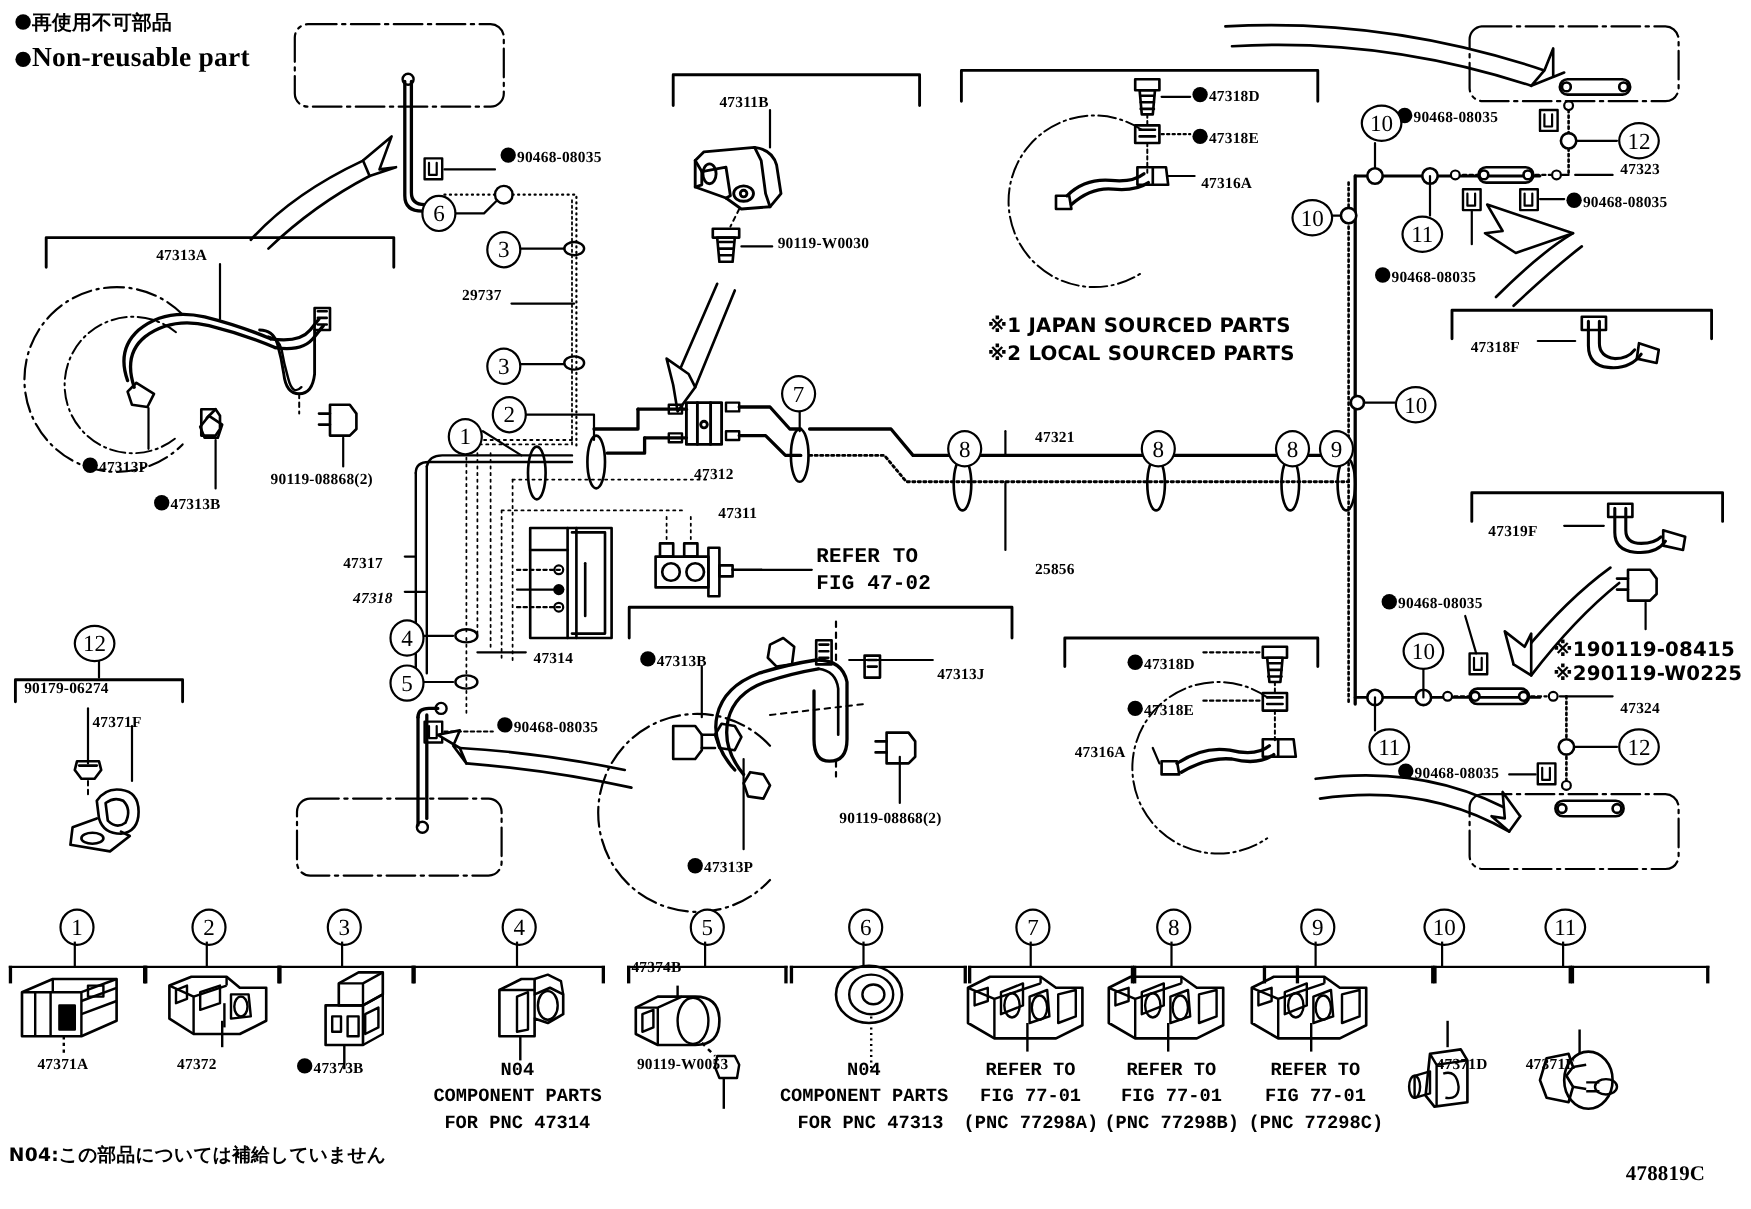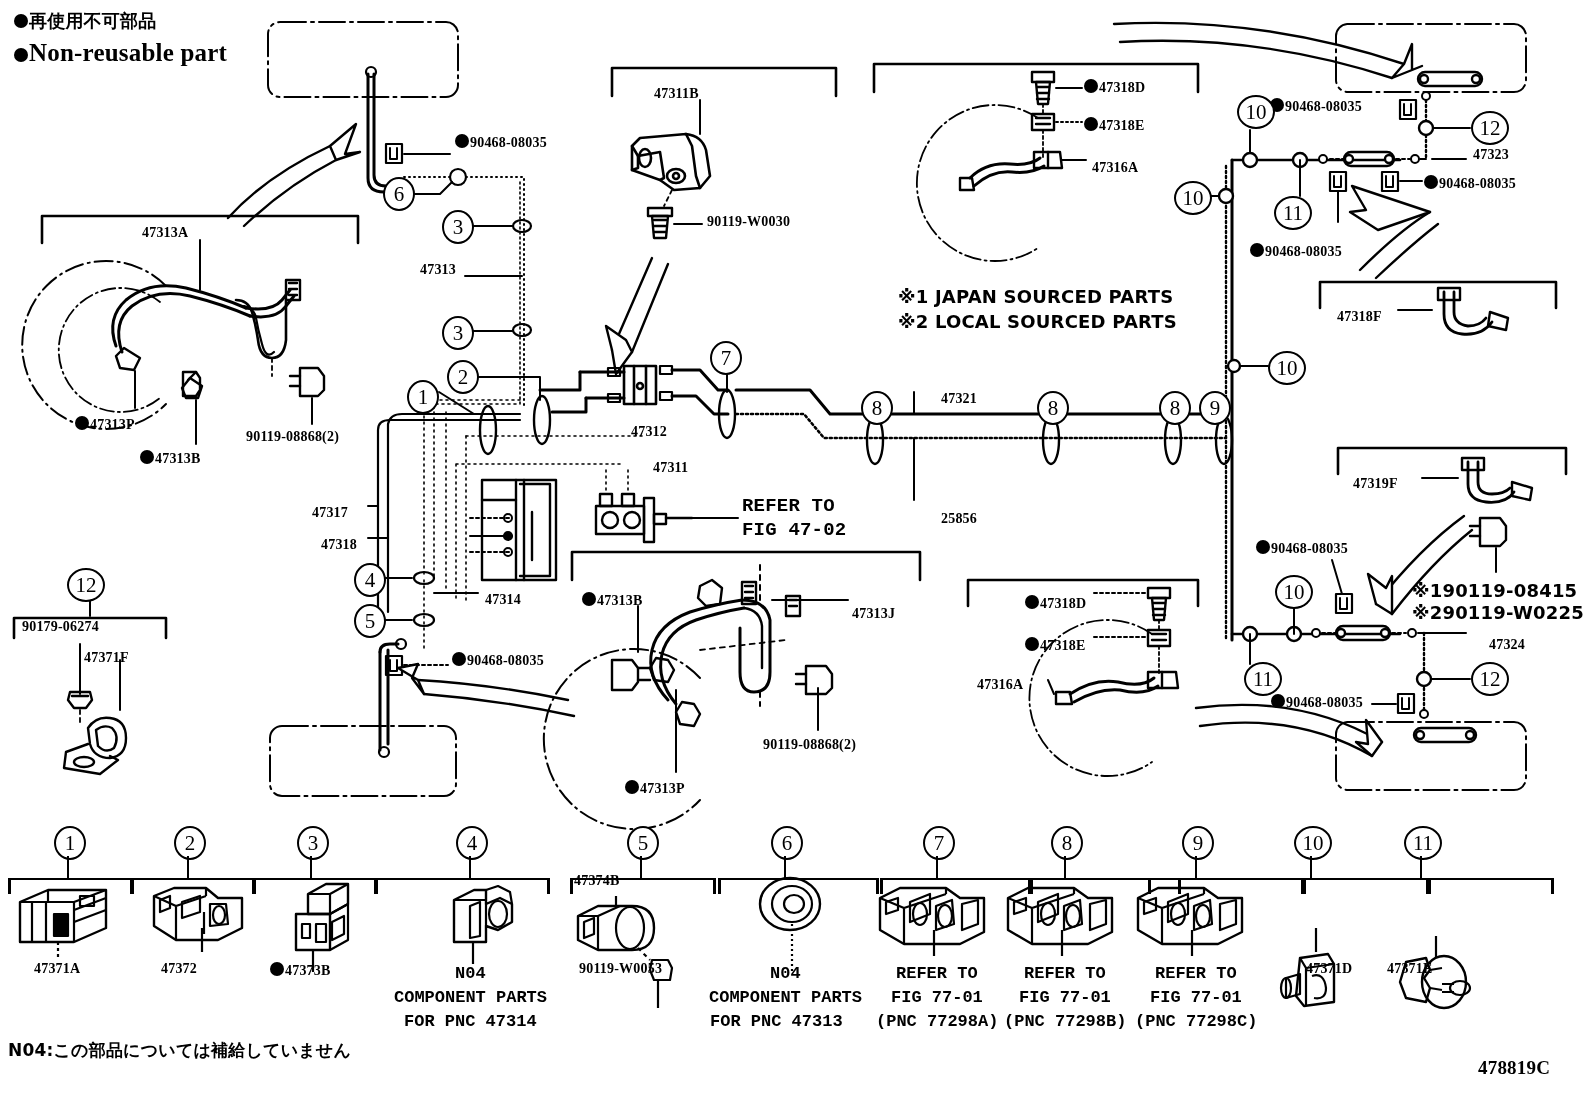--- a/index.html
+++ b/index.html
@@ -584,48 +584,48 @@
 <div class="lbl code" style="left:1478px;top:1058px;">478819C</div>
 
 <div class="lbl" style="left:574px;top:874px;">47374B</div>
 
 <div id="labels-layer">
       <div class="lbl" style="left: 455px; top: 134px;"><span class="dot"></span><span>90468-08035</span></div>
       <div class="lbl" style="left: 142px; top: 226px;"><span>47313A</span></div>
       <div class="lbl" style="left: 75px; top: 416px;"><span class="dot"></span><span>47313P</span></div>
       <div class="lbl" style="left: 140px; top: 450px;"><span class="dot"></span><span>47313B</span></div>
       <div class="lbl" style="left: 246px; top: 430px;"><span>90119-08868(2)</span></div>
-      <div class="lbl" style="left: 420px; top: 263px;"><span>47313</span></div>
+      <div class="lbl" style="left: 420px; top: 263px;"><span>29737</span></div>
       <div class="lbl" style="left: 654px; top: 87px;"><span>47311B</span></div>
       <div class="lbl" style="left: 707px; top: 215px;"><span>90119-W0030</span></div>
       <div class="lbl" style="left: 631px; top: 425px;"><span>47312</span></div>
       <div class="lbl" style="left: 653px; top: 461px;"><span>47311</span></div>
       <div class="lbl" style="left: 312px; top: 506px;"><span>47317</span></div>
-      <div class="lbl" style="left: 321px; top: 538px;"><span>47318</span></div>
+      <div class="lbl" style="left: 321px; top: 538px; font-style: italic;"><span>47318</span></div>
       <div class="lbl" style="left: 485px; top: 593px;"><span>47314</span></div>
       <div class="lbl" style="left: 452px; top: 652px;"><span class="dot"></span><span>90468-08035</span></div>
       <div class="lbl" style="left: 22px; top: 620px;"><span>90179-06274</span></div>
       <div class="lbl" style="left: 84px; top: 651px;"><span>47371F</span></div>
       <div class="lbl" style="left: 582px; top: 592px;"><span class="dot"></span><span>47313B</span></div>
       <div class="lbl" style="left: 852px; top: 607px;"><span>47313J</span></div>
       <div class="lbl" style="left: 625px; top: 780px;"><span class="dot"></span><span>47313P</span></div>
       <div class="lbl" style="left: 763px; top: 738px;"><span>90119-08868(2)</span></div>
       <div class="lbl" style="left: 941px; top: 392px;"><span>47321</span></div>
       <div class="lbl" style="left: 941px; top: 512px;"><span>25856</span></div>
       <div class="lbl" style="left: 1084px; top: 79px;"><span class="dot"></span><span>47318D</span></div>
       <div class="lbl" style="left: 1084px; top: 117px;"><span class="dot"></span><span>47318E</span></div>
       <div class="lbl" style="left: 1092px; top: 161px;"><span>47316A</span></div>
       <div class="lbl" style="left: 1270px; top: 98px;"><span class="dot"></span><span>90468-08035</span></div>
       <div class="lbl" style="left: 1473px; top: 148px;"><span>47323</span></div>
       <div class="lbl" style="left: 1424px; top: 175px;"><span class="dot"></span><span>90468-08035</span></div>
       <div class="lbl" style="left: 1250px; top: 243px;"><span class="dot"></span><span>90468-08035</span></div>
       <div class="lbl" style="left: 1337px; top: 310px;"><span>47318F</span></div>
       <div class="lbl" style="left: 1353px; top: 477px;"><span>47319F</span></div>
       <div class="lbl" style="left: 1256px; top: 540px;"><span class="dot"></span><span>90468-08035</span></div>
-      <div class="lbl" style="left: 1473px; top: 638px; margin-left: 16px;"><span>47324</span></div>
+      <div class="lbl" style="left: 1473px; top: 638px;"><span>47324</span></div>
       <div class="lbl" style="left: 1271px; top: 694px;"><span class="dot"></span><span>90468-08035</span></div>
       <div class="lbl" style="left: 1025px; top: 595px;"><span class="dot"></span><span>47318D</span></div>
       <div class="lbl" style="left: 1025px; top: 637px;"><span class="dot"></span><span>47318E</span></div>
       <div class="lbl" style="left: 977px; top: 678px;"><span>47316A</span></div>
     </div>
 <div id="callouts-layer">
       <div style="position: absolute; left: 383px; top: 177px; width: 28px; height: 30px; border: 2px solid rgb(0, 0, 0); border-radius: 50%; background: rgb(255, 255, 255); display: flex; align-items: center; justify-content: center;">
         <span class="cnum">6</span>
       </div>
       <div style="position: absolute; left: 442px; top: 210px; width: 28px; height: 30px; border: 2px solid rgb(0, 0, 0); border-radius: 50%; background: rgb(255, 255, 255); display: flex; align-items: center; justify-content: center;">
@@ -726,21 +726,21 @@
       <div style="position: absolute; left: 640px; top: 856px; width: 2px; height: 24px; background: rgb(0, 0, 0);"></div>
       <div style="position: absolute; left: 570px; top: 878px; width: 140px; height: 14px; border-top: 2px solid rgb(0, 0, 0); border-right: 3px solid rgb(0, 0, 0); border-left: 3px solid rgb(0, 0, 0); border-image: initial; border-bottom: none;"></div>
       <div class="lbl" style="position: absolute; top: 962px; white-space: nowrap; left: 579px;"><span>90119-W0053</span></div>
       <div style="position: absolute; left: 771px; top: 826px; width: 28px; height: 30px; border: 2px solid rgb(0, 0, 0); border-radius: 50%; background: rgb(255, 255, 255); display: flex; align-items: center; justify-content: center;">
         <span class="cnum">6</span>
       </div>
       <div style="position: absolute; left: 784px; top: 856px; width: 2px; height: 24px; background: rgb(0, 0, 0);"></div>
       <div style="position: absolute; left: 718px; top: 878px; width: 155px; height: 14px; border-top: 2px solid rgb(0, 0, 0); border-right: 3px solid rgb(0, 0, 0); border-left: 3px solid rgb(0, 0, 0); border-image: initial; border-bottom: none;"></div>
       <div class="legendtxt" style="position: absolute; top: 964px; white-space: nowrap; left: 770px;"><span>N04</span></div>
       <div class="legendtxt" style="position: absolute; top: 988px; white-space: nowrap; left: 709px;"><span>COMPONENT PARTS</span></div>
-      <div class="legendtxt" style="position: absolute; top: 1012px; white-space: nowrap; left: 710px;"><span>FOR PNC 47313</span></div>
+      <div class="legendtxt" style="position: absolute; top: 1012px; white-space: nowrap; left: 725px;"><span>FOR PNC 47313</span></div>
       <div style="position: absolute; left: 923px; top: 826px; width: 28px; height: 30px; border: 2px solid rgb(0, 0, 0); border-radius: 50%; background: rgb(255, 255, 255); display: flex; align-items: center; justify-content: center;">
         <span class="cnum">7</span>
       </div>
       <div style="position: absolute; left: 936px; top: 856px; width: 2px; height: 24px; background: rgb(0, 0, 0);"></div>
       <div style="position: absolute; left: 880px; top: 878px; width: 145px; height: 14px; border-top: 2px solid rgb(0, 0, 0); border-right: 3px solid rgb(0, 0, 0); border-left: 3px solid rgb(0, 0, 0); border-image: initial; border-bottom: none;"></div>
       <div class="legendtxt" style="position: absolute; top: 964px; white-space: nowrap; left: 896px;"><span>REFER TO</span></div>
       <div class="legendtxt" style="position: absolute; top: 988px; white-space: nowrap; left: 891px;"><span>FIG 77-01</span></div>
       <div class="legendtxt" style="position: absolute; top: 1012px; white-space: nowrap; left: 876px;"><span>(PNC 77298A)</span></div>
       <div style="position: absolute; left: 1051px; top: 826px; width: 28px; height: 30px; border: 2px solid rgb(0, 0, 0); border-radius: 50%; background: rgb(255, 255, 255); display: flex; align-items: center; justify-content: center;">
         <span class="cnum">8</span>

